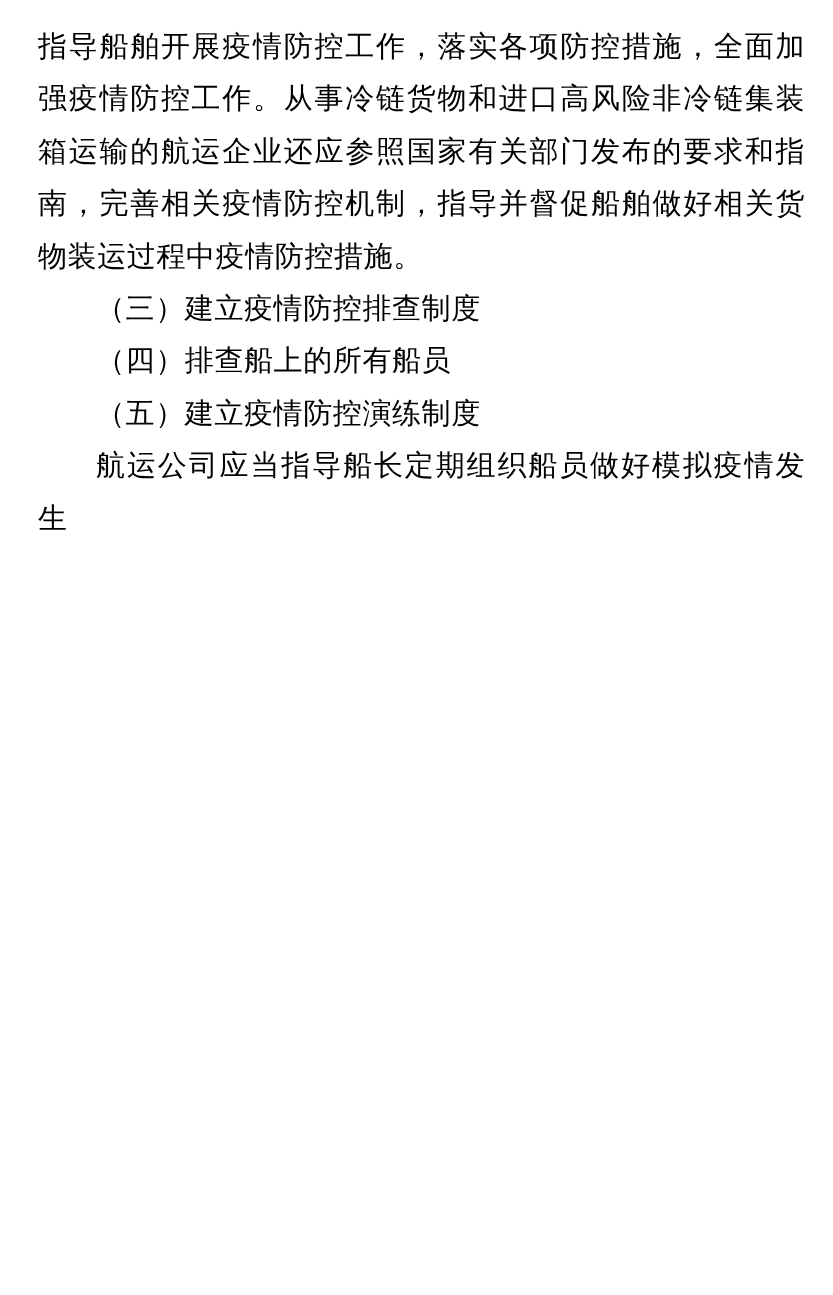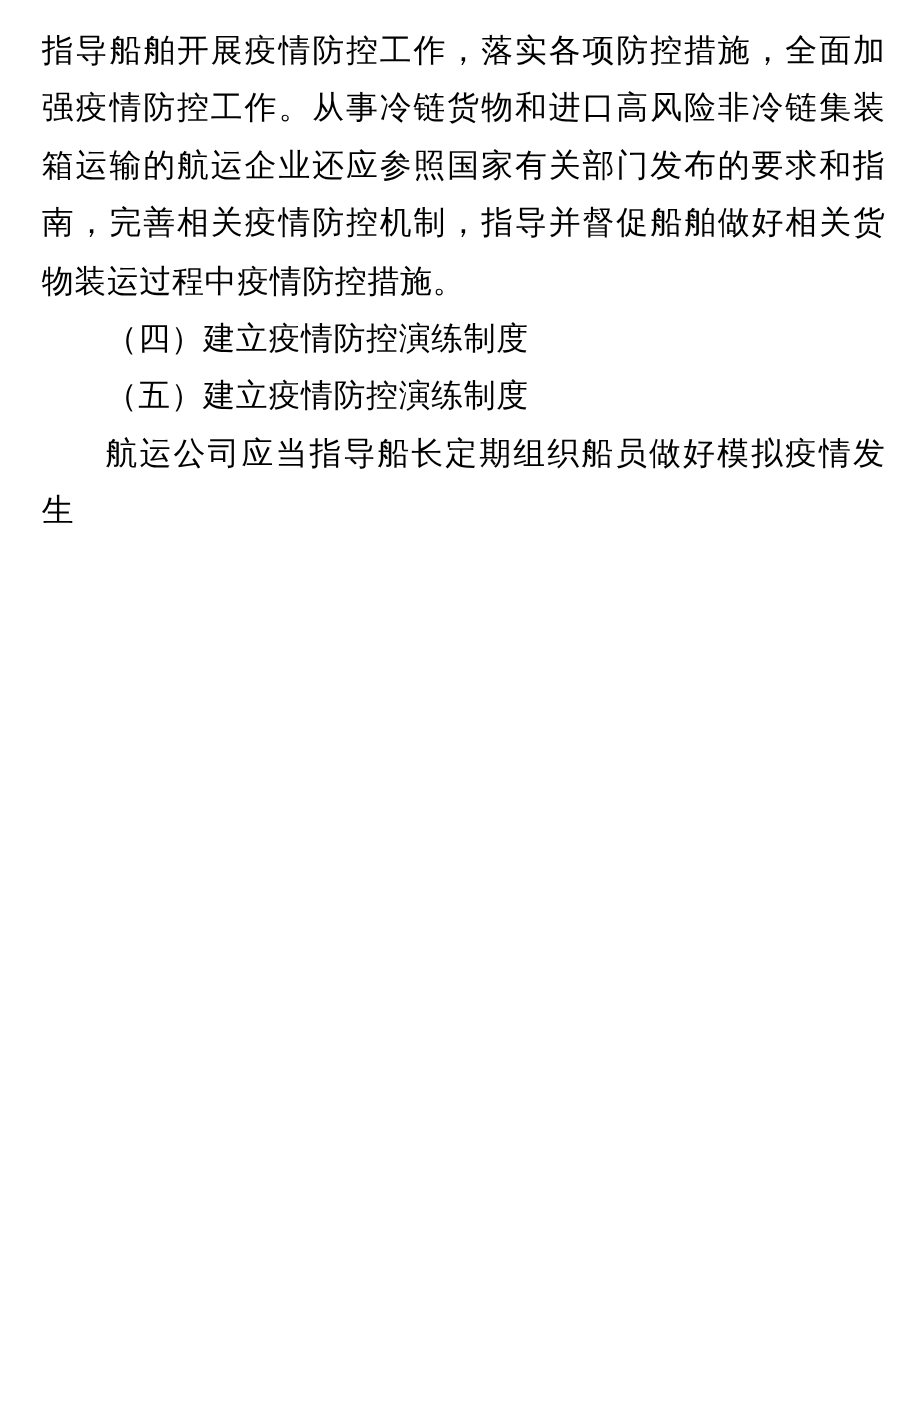--- a/index.html
+++ b/index.html
@@ -34,16 +34,17 @@
   .section-heading {
     text-indent: 2em;
     font-weight: 500;
   }
 </style>
 </head>
 <body>
 
 <div class="page">
   <p class="doc-text">指导船舶开展疫情防控工作，落实各项防控措施，全面加强疫情防控工作。从事冷链货物和进口高风险非冷链集装箱运输的航运企业还应参照国家有关部门发布的要求和指南，完善相关疫情防控机制，指导并督促船舶做好相关货物装运过程中疫情防控措施。</p>
-  <p class="doc-text section-heading">（四）建立疫情防控演练制度</p>
+  <p class="doc-text section-heading">（三）建立疫情防控排查制度</p>
+  <p class="doc-text section-heading">（四）排查船上的所有船员</p>
   <p class="doc-text section-heading">（五）建立疫情防控演练制度</p>
   <p class="doc-text indented">航运公司应当指导船长定期组织船员做好模拟疫情发生</p>
 </div>
 
 </body></html>

